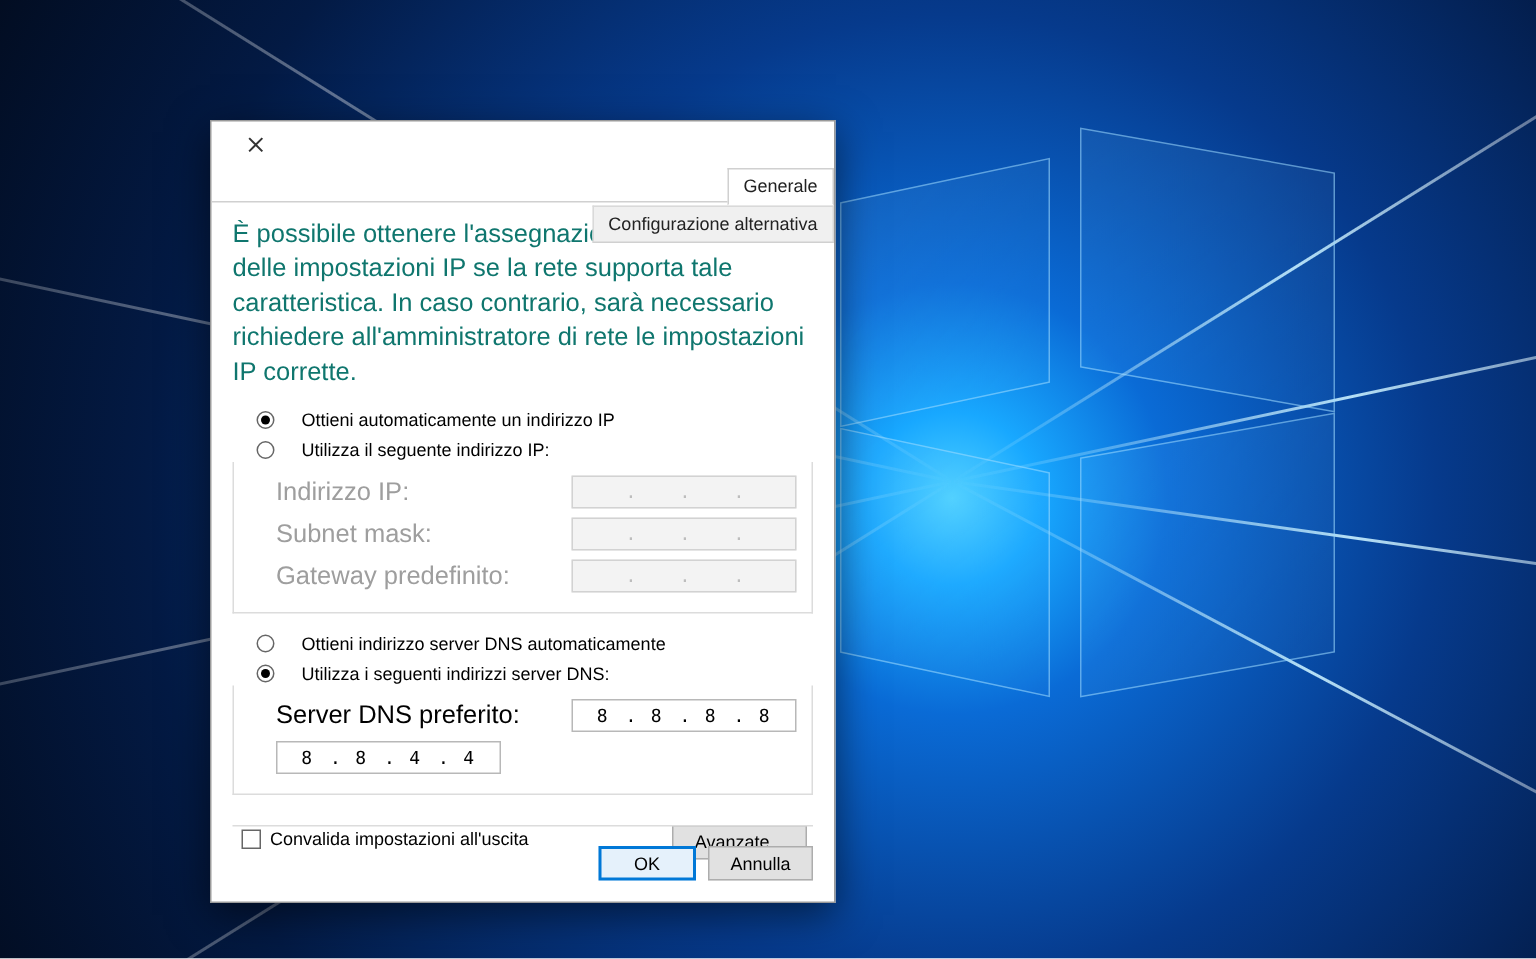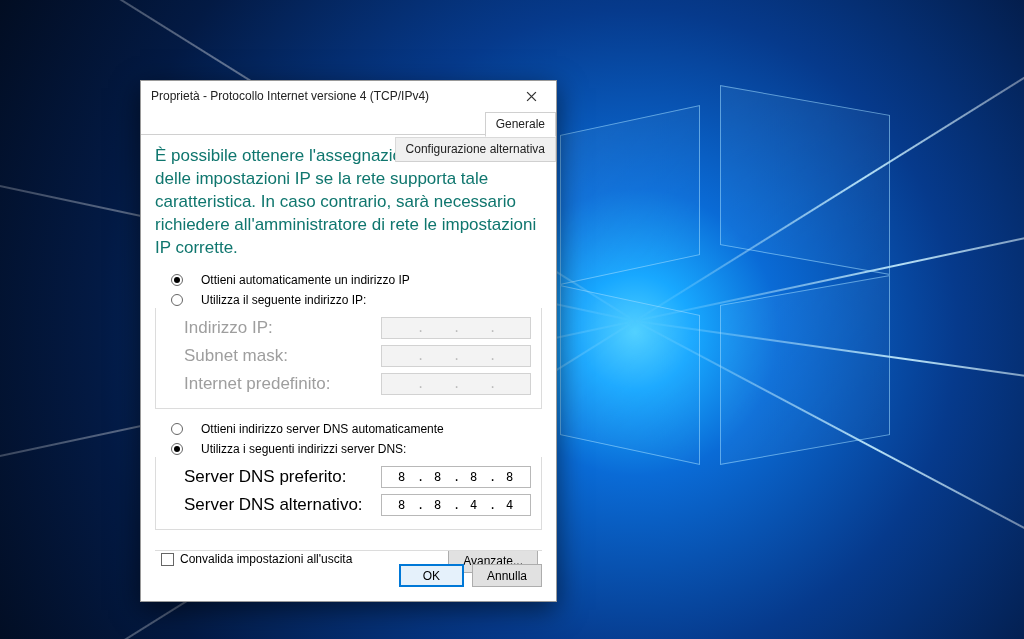--- a/index.html
+++ b/index.html
@@ -74,21 +74,20 @@
   <div class="beam" style="transform: rotate(-168deg);"></div>
   <div class="beam" style="transform: rotate(-148deg);"></div>
 
   <div class="pane" style="left:560px; top:120px; width:140px; height:150px; transform:skewY(-12deg);"></div>
   <div class="pane" style="left:720px; top:100px; width:170px; height:160px; transform:skewY(10deg);"></div>
   <div class="pane" style="left:560px; top:300px; width:140px; height:150px; transform:skewY(12deg);"></div>
   <div class="pane" style="left:720px; top:290px; width:170px; height:160px; transform:skewY(-10deg);"></div>
 
   <div class="dialog">
     <div class="titlebar">
-      <div class="title">Proprietà - Protocollo Internet versione 4 (TCP/IPv4)</div>
       <div class="close">
         <svg viewBox="0 0 10 10">
             <path d="M1 1 L9 9 M9 1 L1 9" stroke="#333" stroke-width="1.2" fill="none"></path>
           </svg>
       </div>
     </div>
 
     <div class="tabs">
       <div class="tab active">Generale</div>
       <div class="tab inactive">Configurazione alternativa</div>
@@ -126,21 +125,21 @@
             <span class="oct"></span>
               <span class="dot">.</span>
               <span class="oct"></span>
               <span class="dot">.</span>
               <span class="oct"></span>
               <span class="dot">.</span>
               <span class="oct"></span>
           </span>
         </div>
         <div class="field-row disabled">
-          <span class="lbl">Internet predefinito:</span>
+          <span class="lbl">Gateway predefinito:</span>
           <span class="ipbox disabled">
             <span class="oct"></span>
               <span class="dot">.</span>
               <span class="oct"></span>
               <span class="dot">.</span>
               <span class="oct"></span>
               <span class="dot">.</span>
               <span class="oct"></span>
           </span>
         </div>
@@ -163,21 +162,20 @@
             <span class="oct">8</span>
               <span class="dot">.</span>
             <span class="oct">8</span>
               <span class="dot">.</span>
             <span class="oct">8</span>
               <span class="dot">.</span>
             <span class="oct">8</span>
           </span>
         </div>
         <div class="field-row">
-          <span class="lbl">Server DNS alternativo:</span>
           <span class="ipbox">
             <span class="oct">8</span>
               <span class="dot">.</span>
             <span class="oct">8</span>
               <span class="dot">.</span>
             <span class="oct">4</span>
               <span class="dot">.</span>
             <span class="oct">4</span>
           </span>
         </div>

